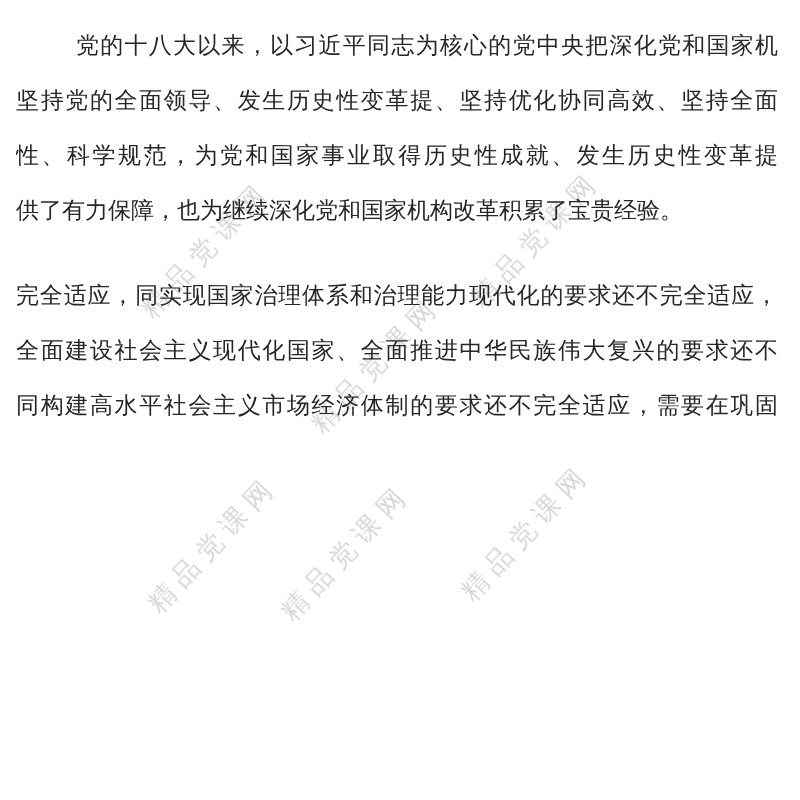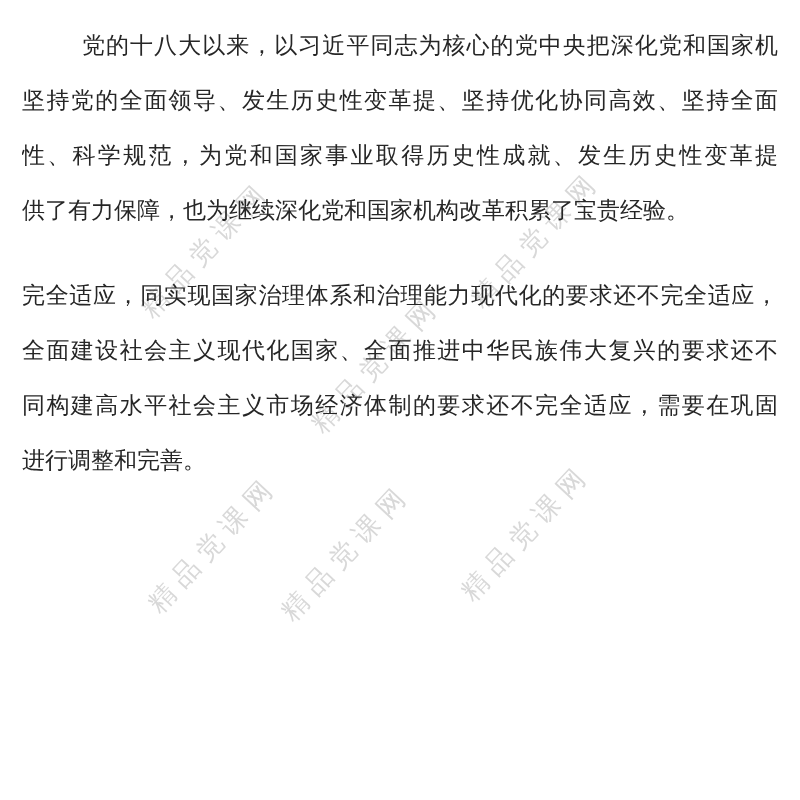--- a/index.html
+++ b/index.html
@@ -36,21 +36,21 @@
   }
   .wm1 { left: 118px; top: 231px; }
   .wm2 { left: 448px; top: 221px; }
   .wm3 { left: 288px; top: 346px; }
   .wm4 { left: 125px; top: 526px; }
   .wm5 { left: 258px; top: 534px; }
   .wm6 { left: 438px; top: 514px; }
   .content {
     position: relative;
     z-index: 1;
-    padding: 18px 22px 0 22px;
+    padding: 18px 22px 0 16px;
   }
   .para {
     margin: 0 0 30px 0;
   }
   .line {
     height: 55px;
     line-height: 55px;
     font-size: 23px;
     text-align: justify;
     text-align-last: justify;
@@ -77,16 +77,15 @@
       <div class="para">
         <div class="line indent">党的十八大以来，以习近平同志为核心的党中央把深化党和国家机</div>
         <div class="line">坚持党的全面领导、发生历史性变革提、坚持优化协同高效、坚持全面</div>
         <div class="line">性、科学规范，为党和国家事业取得历史性成就、发生历史性变革提</div>
         <div class="line final">供了有力保障，也为继续深化党和国家机构改革积累了宝贵经验。</div>
       </div>
       <div class="para">
         <div class="line">完全适应，同实现国家治理体系和治理能力现代化的要求还不完全适应，</div>
         <div class="line">全面建设社会主义现代化国家、全面推进中华民族伟大复兴的要求还不</div>
         <div class="line">同构建高水平社会主义市场经济体制的要求还不完全适应，需要在巩固</div>
-        <div class="line final">进行调整和完善。</div>
       </div>
     </div>
 </div>
 
 </body></html>

